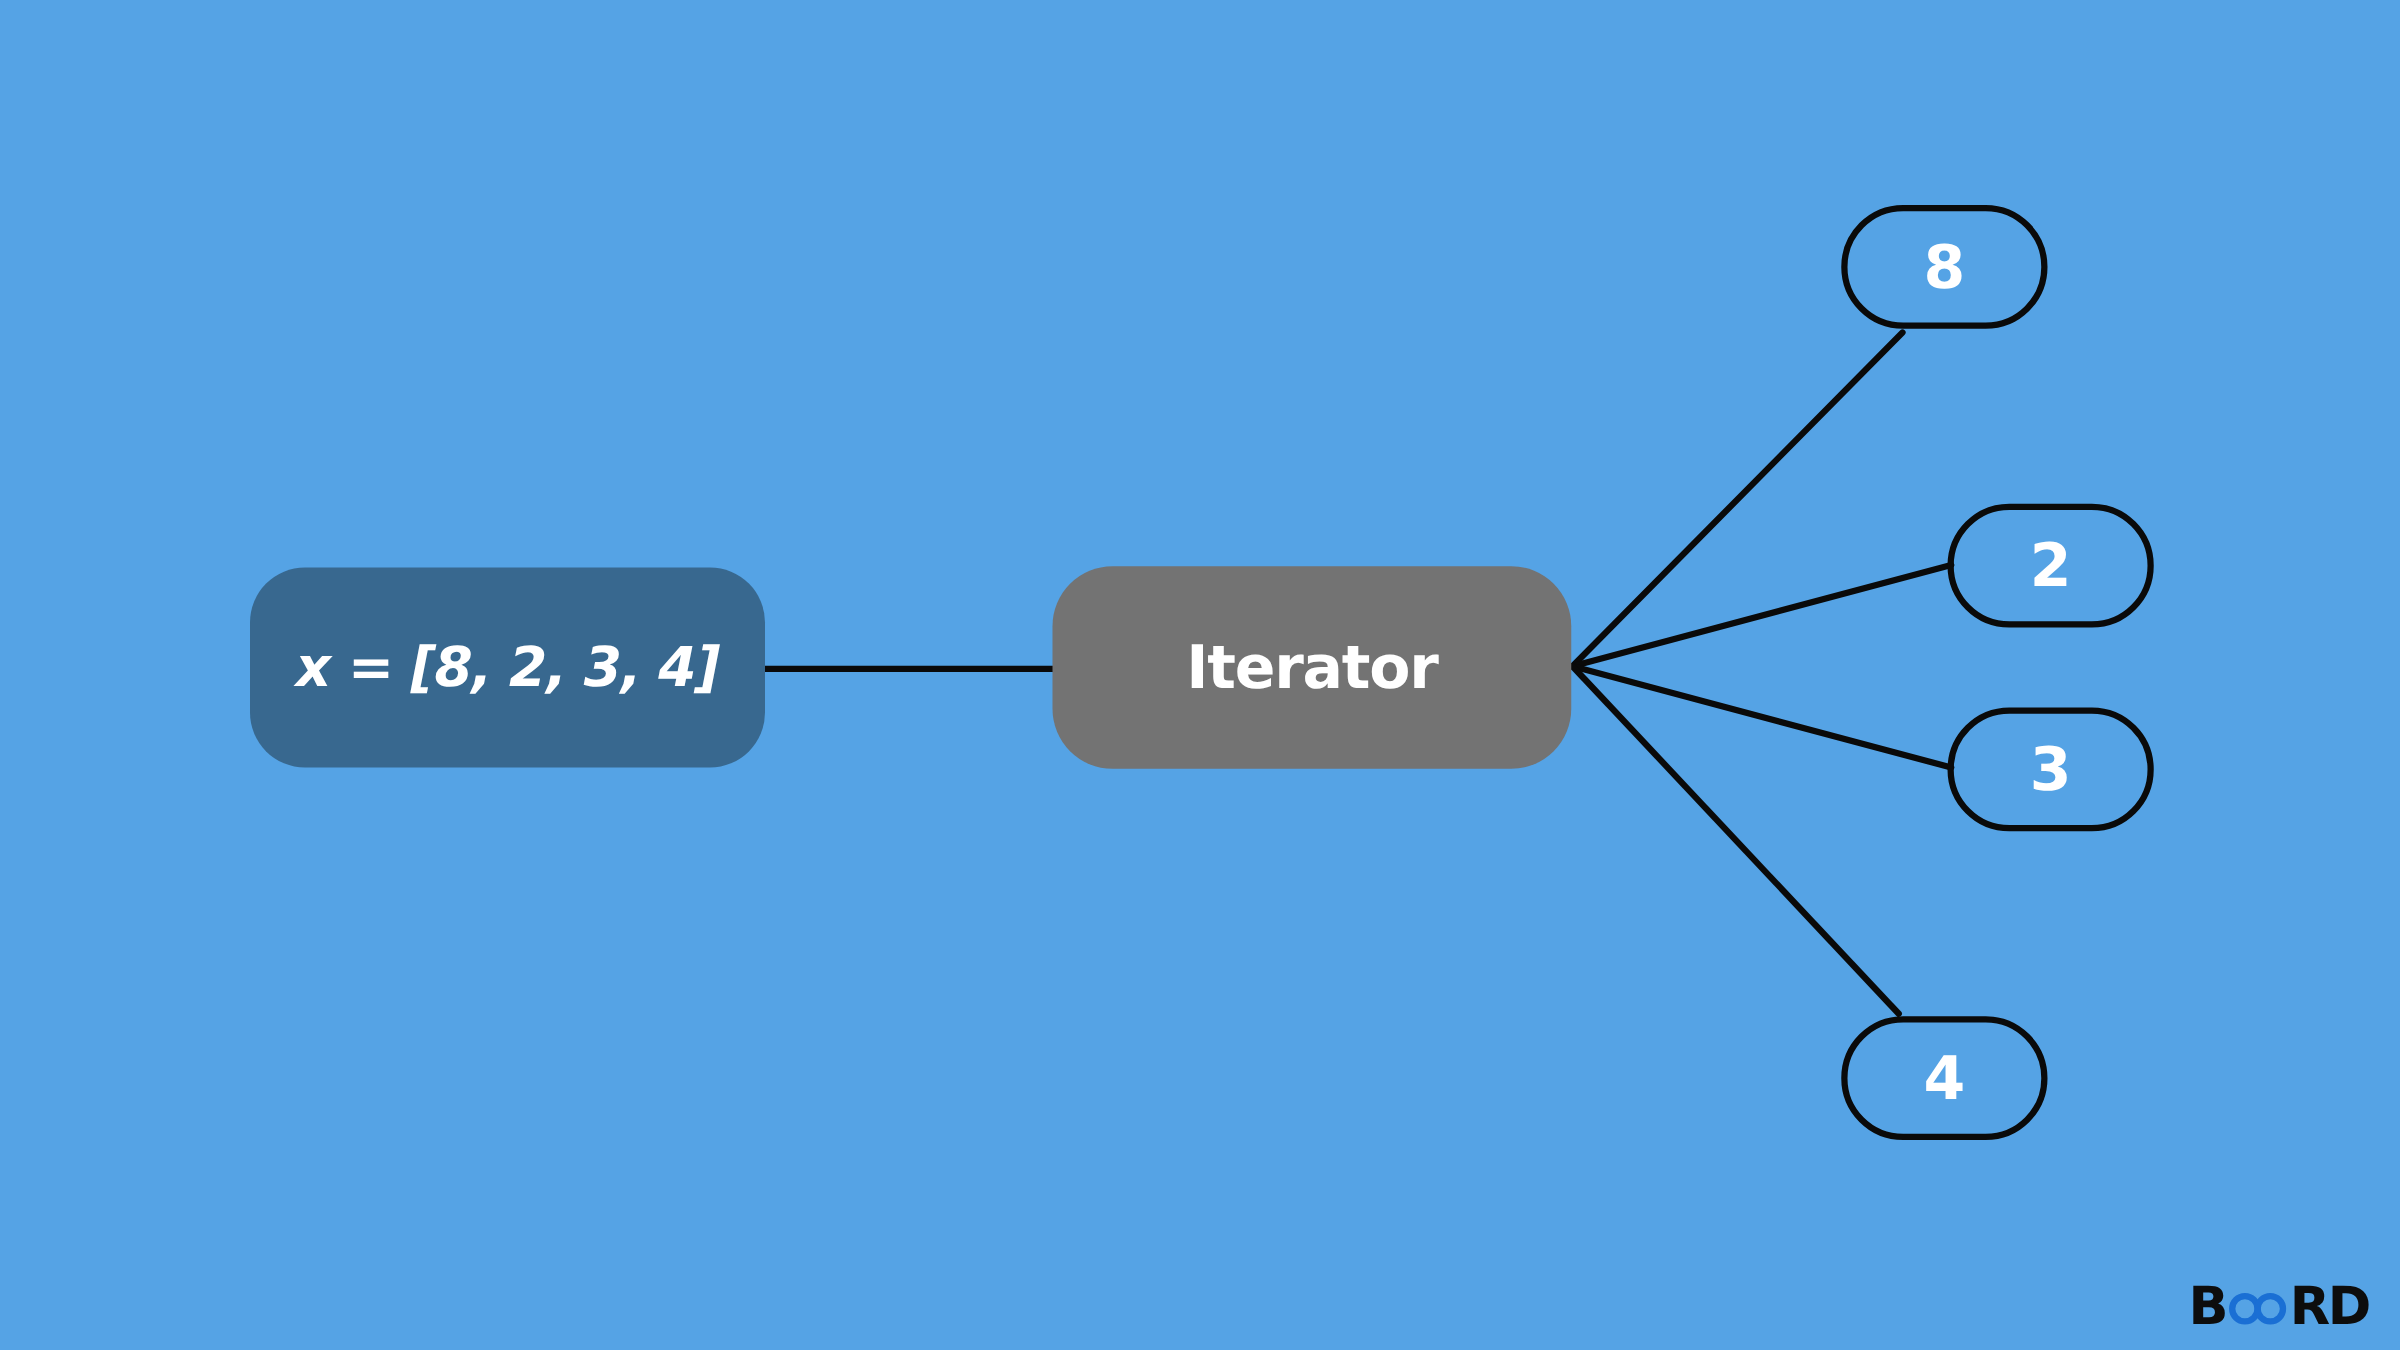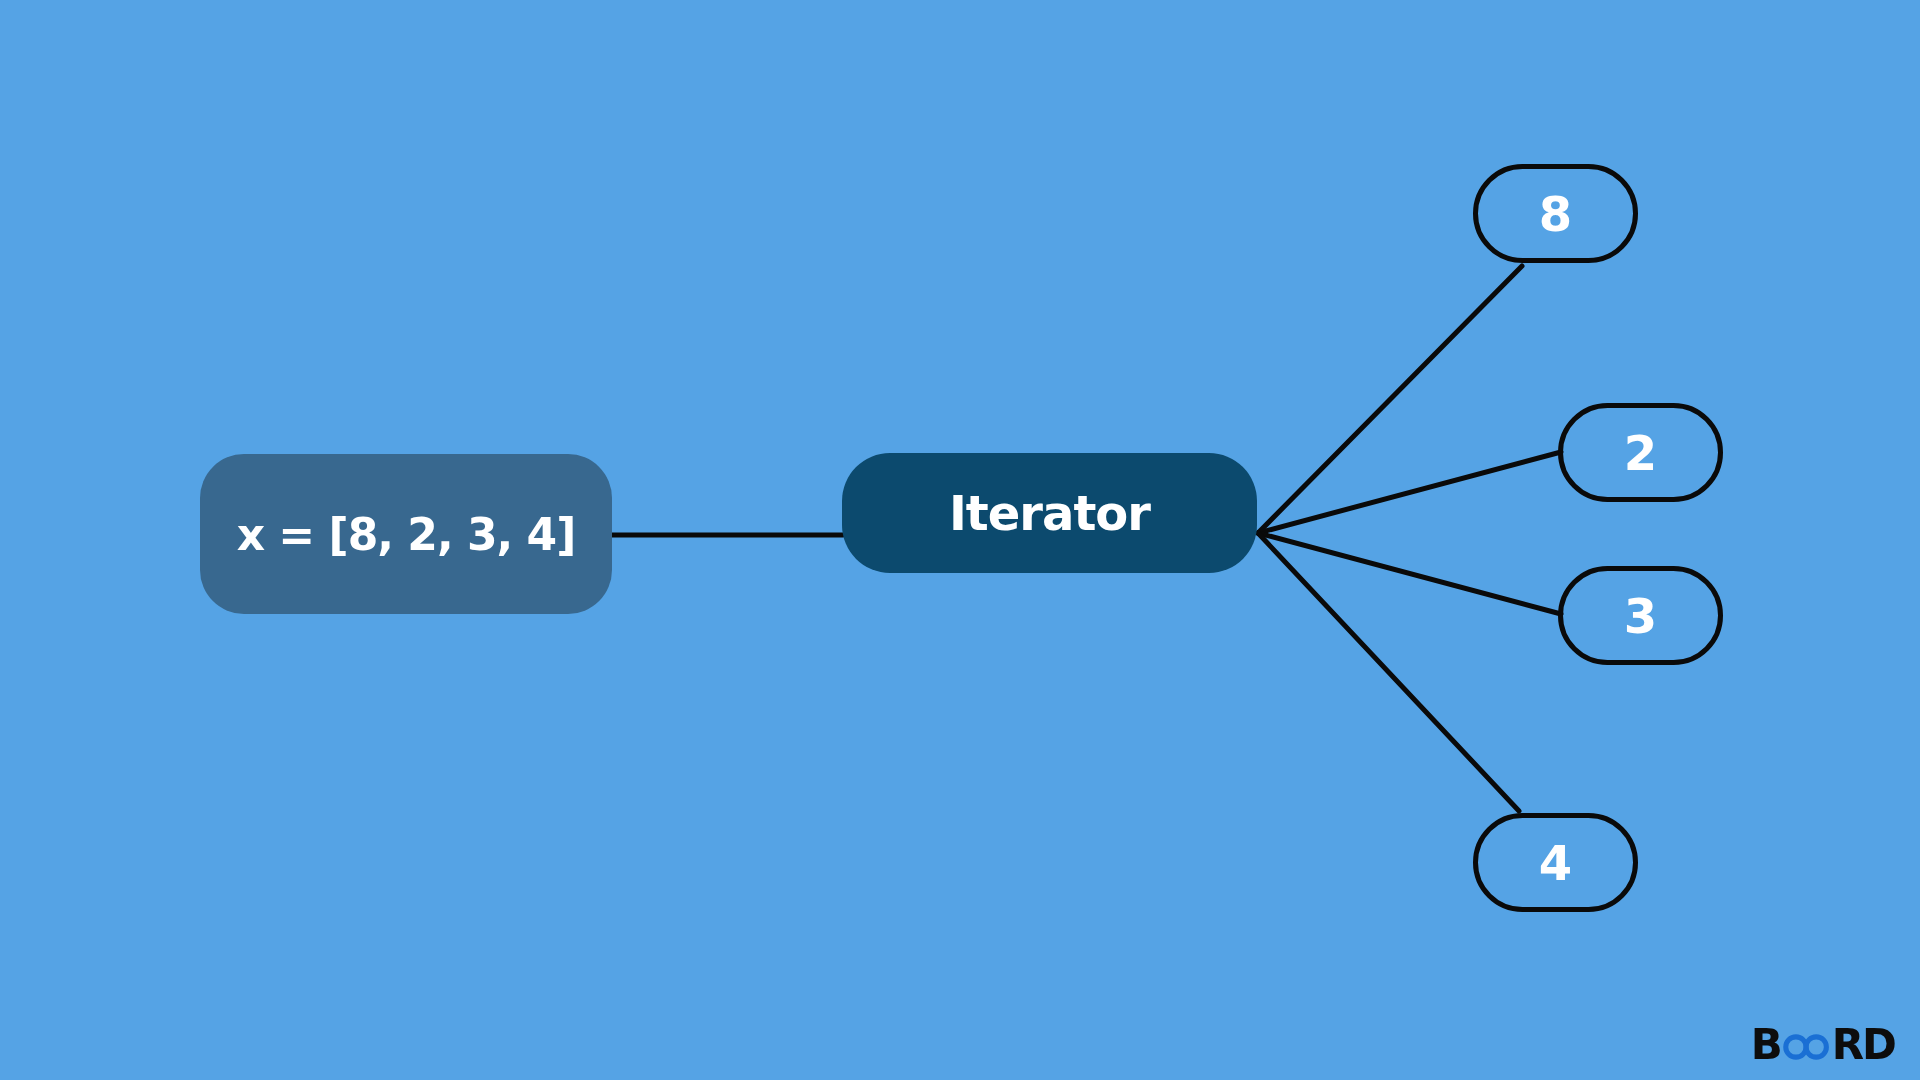--- a/index.html
+++ b/index.html
@@ -38,27 +38,28 @@
   }
   .source-box {
     left: 200px;
     top: 454px;
     width: 412px;
     height: 160px;
     background: #38688f;
     border-radius: 44px;
     font-size: 44px;
     letter-spacing: -1px;
+    font-style: italic;
   }
   .iterator-box {
     left: 842px;
     top: 453px;
     width: 415px;
-    height: 120px;
-    background: #0c4a6e;
+    height: 162px;
+    background: #737373;
     border-radius: 48px;
     font-size: 48px;
     letter-spacing: -1px;
   }
   .pill {
     width: 165px;
     height: 99px;
     background: transparent;
     border: 5px solid #0a0a0a;
     border-radius: 60px;

